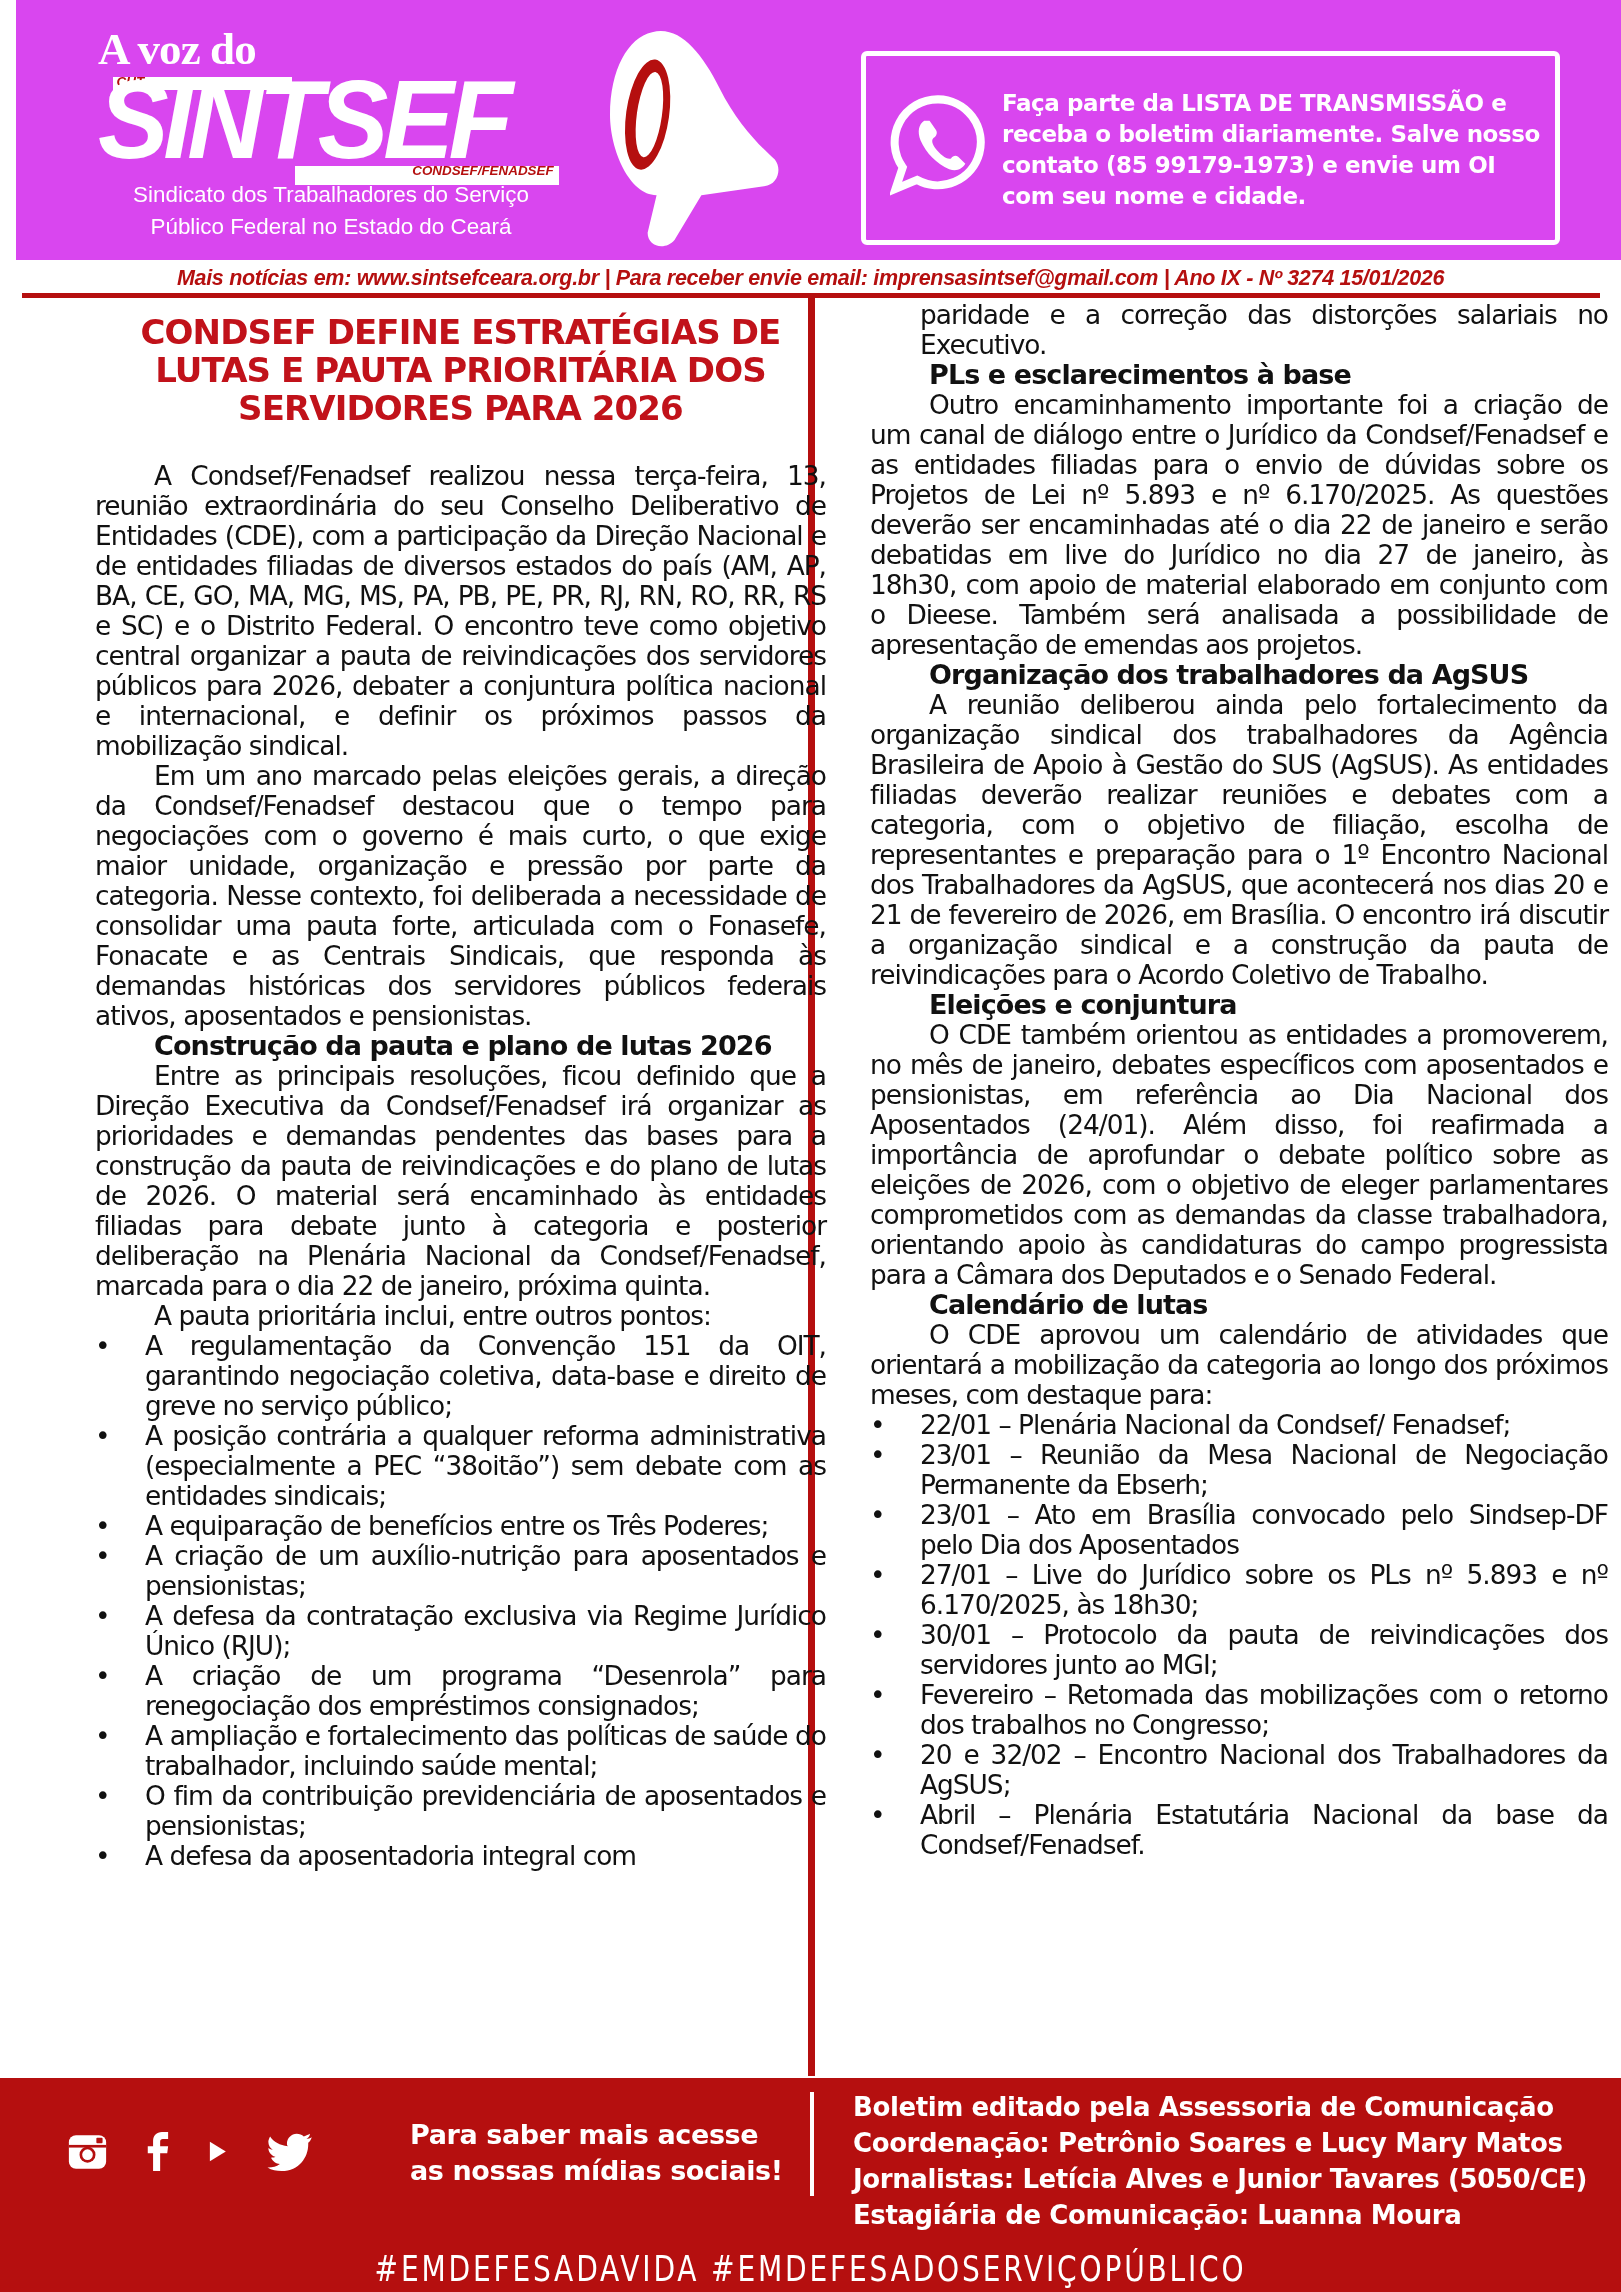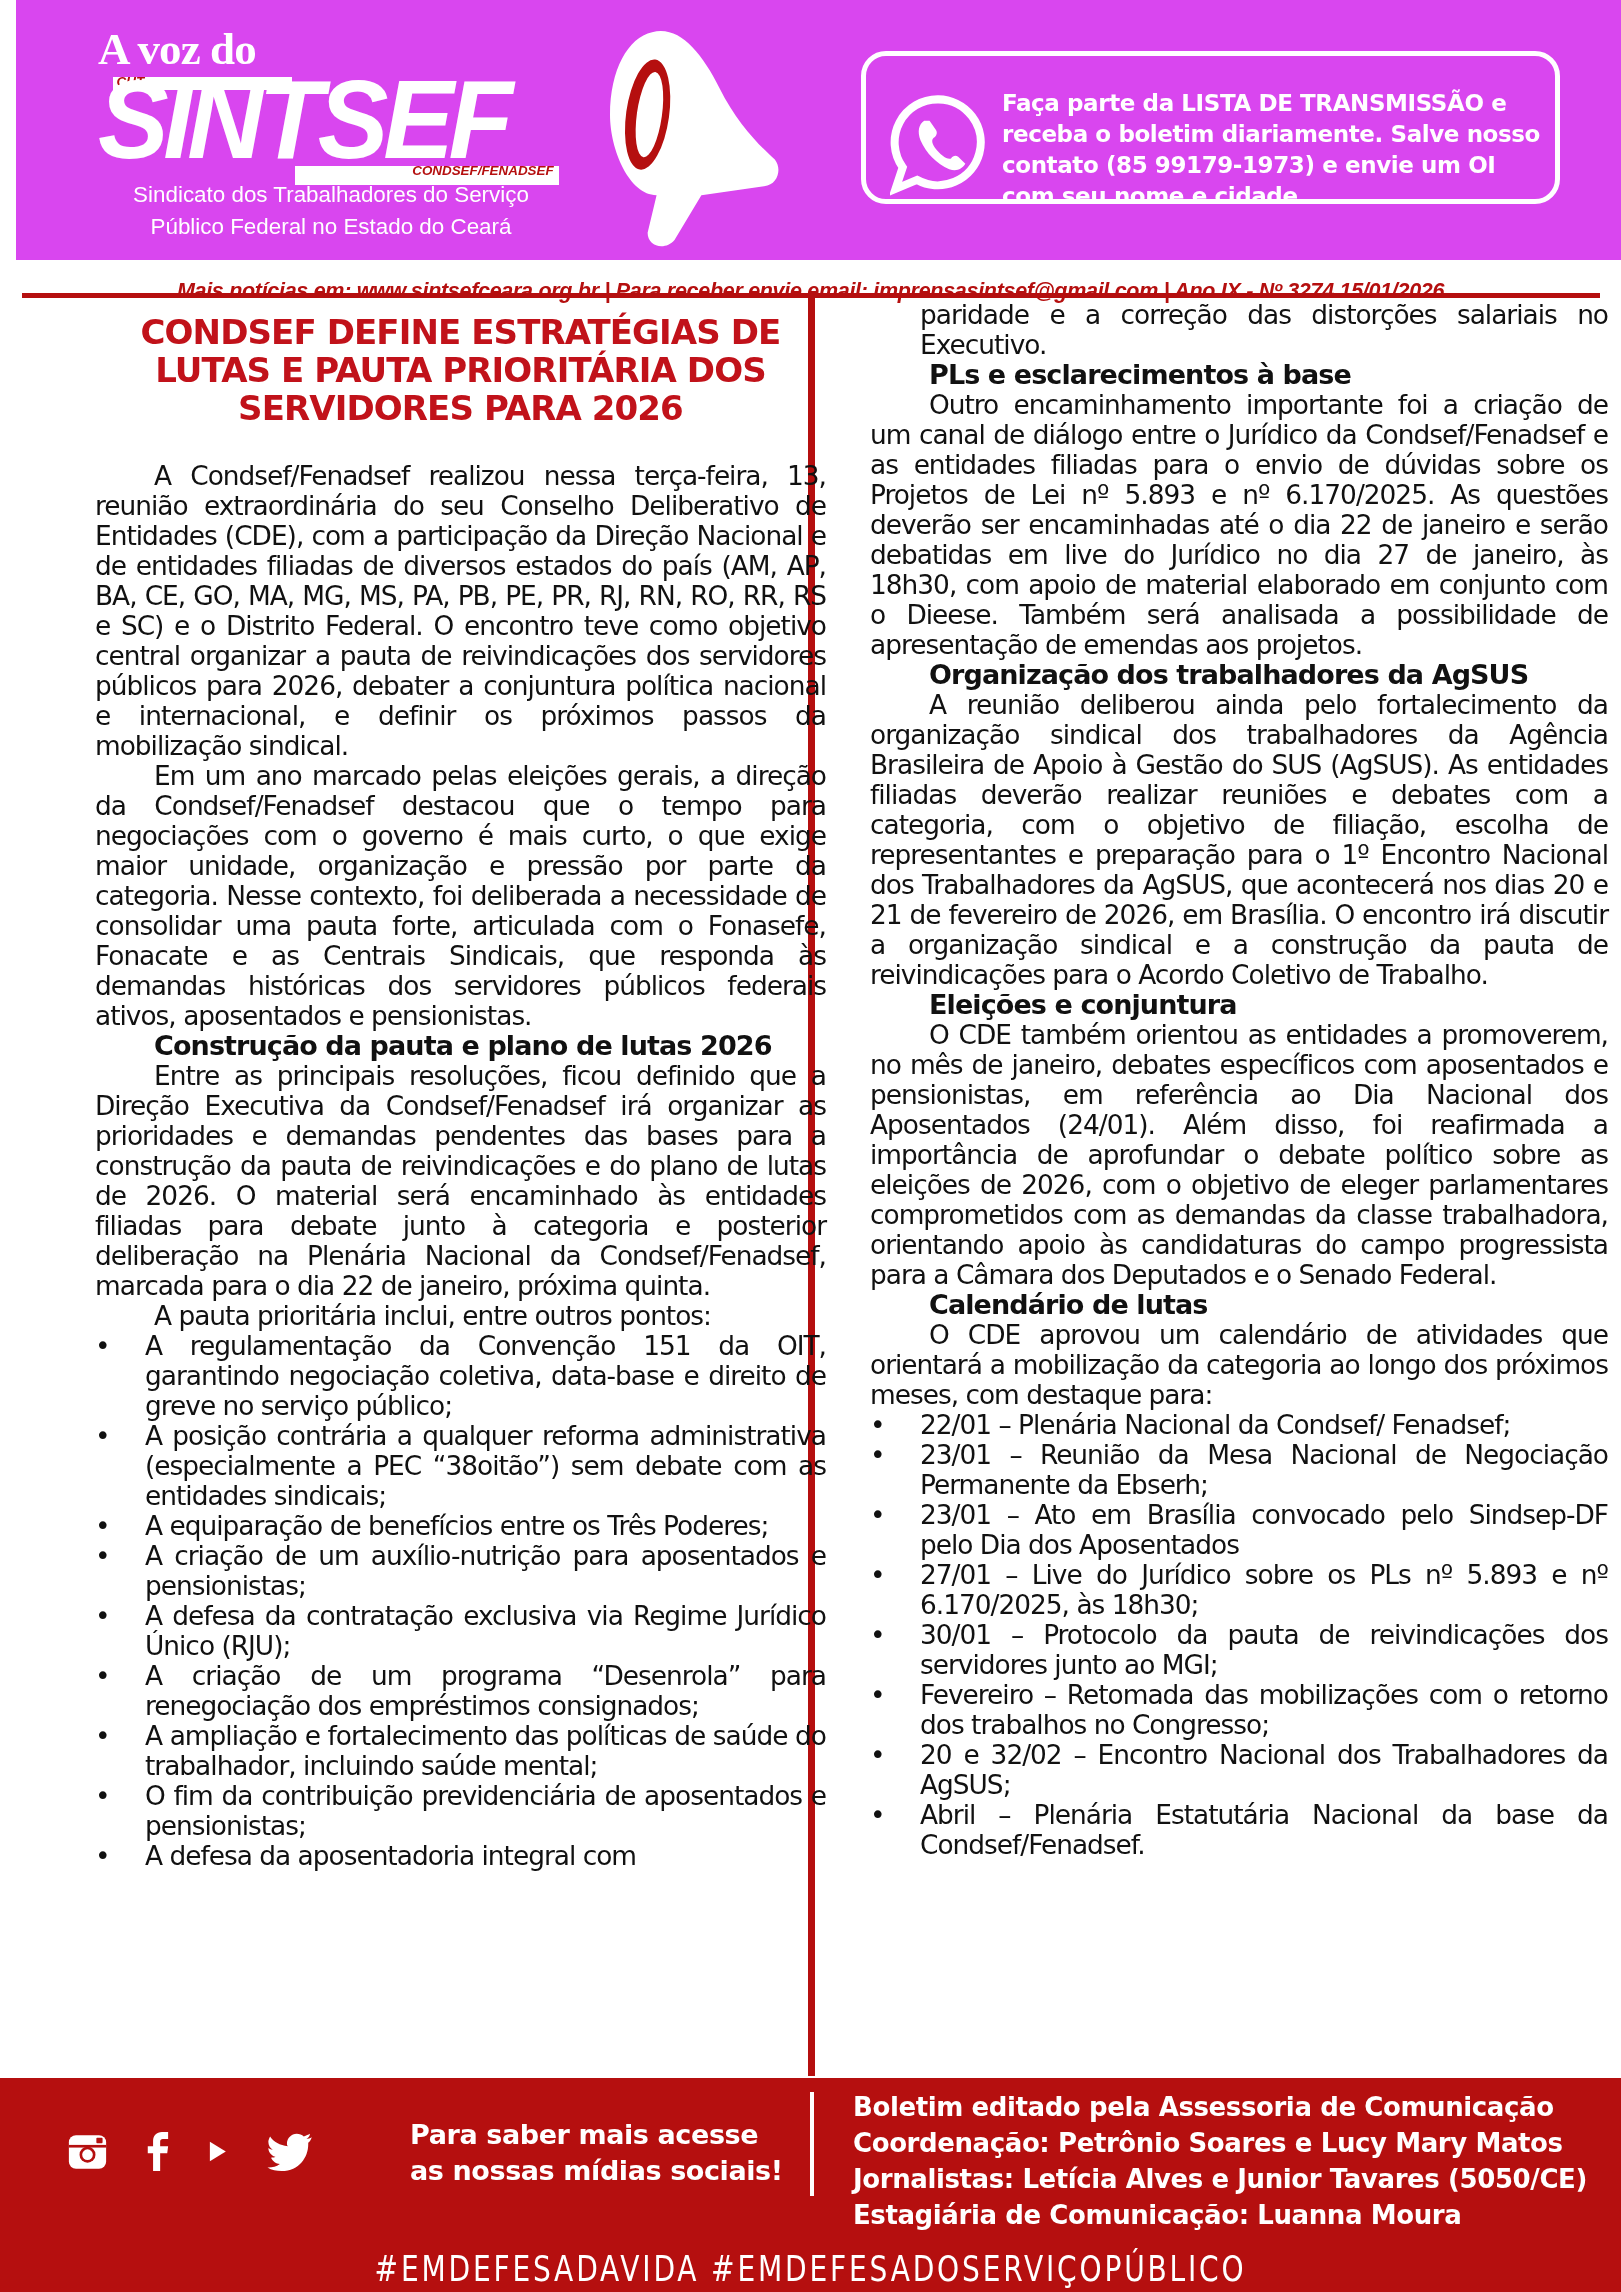--- a/index.html
+++ b/index.html
@@ -10,26 +10,26 @@
   .header { position: absolute; left: 16px; top: 0; width: 1621px; height: 260px; background: #d946ef; }
   .brand-kicker { position: absolute; left: 82px; top: 23px; font-family: "Liberation Serif", serif; font-weight: bold; color: #fff; font-size: 45px; letter-spacing: -0.9px; }
   .brand-cut { position: absolute; left: 97px; top: 77px; width: 179px; height: 12.5px; background: #fff; text-decoration: underline; }
   .brand-cut span { position: absolute; left: 3.6px; top: -2.7px; font-size: 13.4px; font-weight: bold; color: #b50f0f; font-style: italic; }
   .brand-logo { position: absolute; left: 82px; top: 66px; font-family: "Liberation Sans", sans-serif; font-weight: bold; font-style: italic; color: #fff; font-size: 106px; letter-spacing: -5.4px; line-height: 1; transform: scaleY(1.05); }
   .brand-sub-bar { position: absolute; left: 279px; top: 166px; width: 264px; height: 19px; background: #fff; }
   .brand-sub-bar span { position: absolute; right: 5.4px; top: -2.7px; font-size: 13.4px; font-weight: bold; color: #b50f0f; font-style: italic; }
   .brand-tagline { position: absolute; left: 82px; top: 179px; width: 466px; text-align: center; color: #fff; font-size: 22.4px; line-height: 32px; font-family: "Liberation Sans", sans-serif; }
   .megaphone { position: absolute; left: 551px; top: 25px; width: 215px; height: 224px; }
 
-  .whatsapp-box { position: absolute; left: 845px; top: 51px; width: 699px; height: 153px; border: 5.4px solid #fff; border-radius: 25px; }
+  .whatsapp-box { position: absolute; left: 845px; top: 51px; width: 699px; height: 194px; border: 5.4px solid #fff; border-radius: 6px; }
   .wa-icon { position: absolute; left: 24px; top: 38px; width: 97px; height: 102px; }
   .wa-text { position: absolute; left: 136px; top: 32px; width: 546px; color: #fff; font-size: 23px; line-height: 31px; font-weight: bold; font-family: "DejaVu Sans", sans-serif; letter-spacing: -0.4px; }
 
   .info-strip { position: absolute; left: 0; top: 260px; width: 1621px; height: 36px; background: #fff; text-align: center; }
-  .info-strip span { display: inline-block; margin-top: 19px; color: #b50f0f; font-size: 21.5px; font-weight: bold; font-style: italic; letter-spacing: -0.3px; white-space: nowrap; }
+  .info-strip span { display: inline-block; margin-top: 6px; color: #b50f0f; font-size: 21.5px; font-weight: bold; font-style: italic; letter-spacing: -0.3px; white-space: nowrap; }
   .strip-rule { position: absolute; left: 21.5px; top: 293px; width: 1578px; height: 5.4px; background: #b50f0f; }
   .col-divider { position: absolute; left: 808px; top: 298px; width: 7.2px; height: 1778px; background: #b50f0f; }
 
   
   .col { position: absolute; font-family: "DejaVu Sans", sans-serif; font-size: 26.4px; line-height: 30px; letter-spacing: -1px; color: #111; }
   .col-left { left: 59px; top: 313px; width: 731px; margin-left: 36px; }
   .col-right { left: 842px; top: 300px; width: 738px; margin-left: 28px; }
   .headline { color: #c1121a; font-weight: bold; text-align: center; font-size: 34px; line-height: 38px; letter-spacing: -0.9px; margin-bottom: 34px; font-family: "DejaVu Sans", sans-serif; }
   .para { text-align: justify; text-indent: 59px; }
   .subhead { font-weight: bold; text-indent: 59px; font-size: 27px; letter-spacing: -0.9px; }

